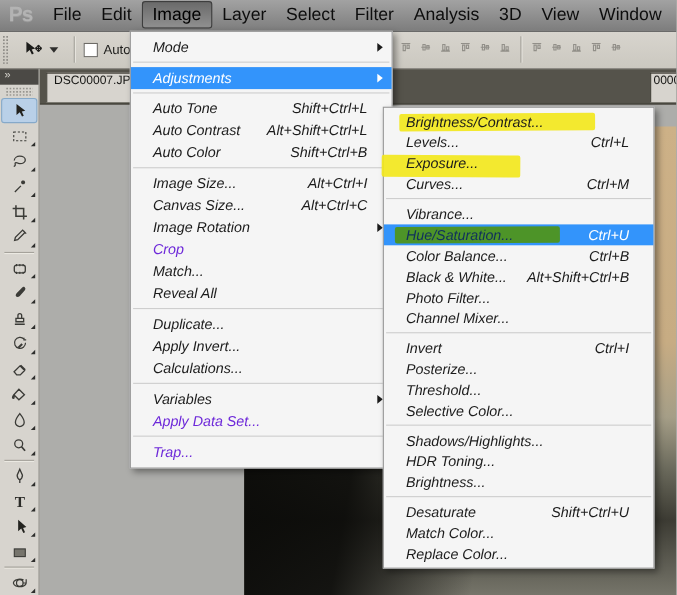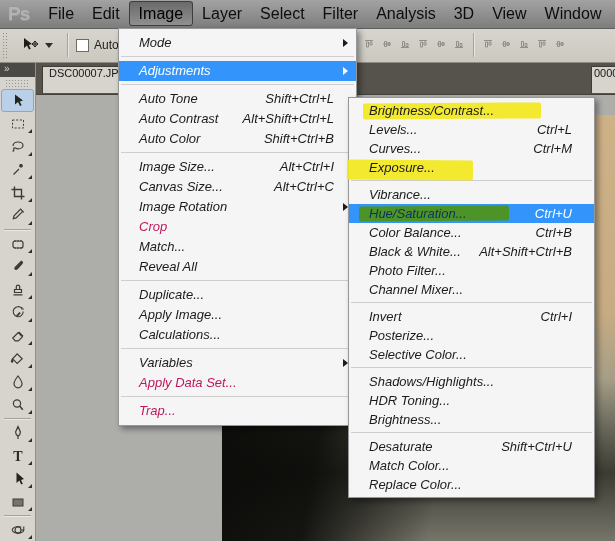--- a/index.html
+++ b/index.html
@@ -72,21 +72,21 @@
     white-space:nowrap;}
   .menu-image .mi{height:20px;line-height:20px;}
   .menu-adj .mi{height:19px;line-height:19px;}
   .mi .lbl{position:relative;z-index:2;}
   .mi .sc{margin-left:auto;position:relative;z-index:2;}
   .mi .arr{position:absolute;right:8px;top:50%;margin-top:-4px;width:0;height:0;
     border-top:4px solid transparent;border-bottom:4px solid transparent;
     border-left:5px solid #1b1b1b;z-index:2;}
   .mi.sel{background:#3394FB;color:#fff;text-align:center;}
   .mi.sel .arr{border-left-color:#fff;}
-  .mi.dis{color:#be185d;}
+  .mi.dis{color:#6d28d9;}
   .msep{height:1px;background:#CECECE;margin:3px 2px 4px 2px;}
   .mark{position:absolute;z-index:1;border-radius:2px;}
   .mark.m-bc{left:14px;top:2px;width:178px;height:16px;background:#F2E71D;
     transform:rotate(-.4deg);opacity:.92;}
   .mark.m-exp{left:-2px;top:2px;width:126px;height:20px;background:#F2E71D;
     transform:rotate(.4deg);opacity:.92;}
   .mark.m-hue{left:10px;top:2px;width:150px;height:15px;background:#4F941C;
     transform:rotate(-.3deg);opacity:.95;}
   .mi.hue-marked .lbl{color:#10305C;}
 </style>
@@ -335,21 +335,21 @@
       <span class="lbl">Match...</span>
     </div>
     <div class="mi">
       <span class="lbl">Reveal All</span>
     </div>
     <div class="msep"></div>
     <div class="mi">
       <span class="lbl">Duplicate...</span>
     </div>
     <div class="mi">
-      <span class="lbl">Apply Image...</span>
+      <span class="lbl">Apply Invert...</span>
     </div>
     <div class="mi">
       <span class="lbl">Calculations...</span>
     </div>
     <div class="msep"></div>
     <div class="mi">
       <span class="lbl">Variables</span>
       <span class="arr"></span>
     </div>
     <div class="mi dis">
@@ -364,26 +364,26 @@
 <div class="menu menu-adj" id="menu-adj">
     <div class="mi">
       <i class="mark m-bc"></i>
       <span class="lbl">Brightness/Contrast...</span>
     </div>
     <div class="mi">
       <span class="lbl">Levels...</span>
       <span class="sc">Ctrl+L</span>
     </div>
     <div class="mi">
+      <i class="mark m-exp"></i>
+      <span class="lbl">Exposure...</span>
+    </div>
+    <div class="mi">
       <span class="lbl">Curves...</span>
       <span class="sc">Ctrl+M</span>
-    </div>
-    <div class="mi">
-      <i class="mark m-exp"></i>
-      <span class="lbl">Exposure...</span>
     </div>
     <div class="msep"></div>
     <div class="mi">
       <span class="lbl">Vibrance...</span>
     </div>
     <div class="mi sel hue-marked">
       <i class="mark m-hue"></i>
       <span class="lbl">Hue/Saturation...</span>
       <span class="sc">Ctrl+U</span>
     </div>
@@ -403,20 +403,23 @@
     </div>
     <div class="msep"></div>
     <div class="mi">
       <span class="lbl">Invert</span>
       <span class="sc">Ctrl+I</span>
     </div>
     <div class="mi">
       <span class="lbl">Posterize...</span>
     </div>
     <div class="mi">
+      <span class="lbl">Threshold...</span>
+    </div>
+    <div class="mi">
       <span class="lbl">Selective Color...</span>
     </div>
     <div class="msep"></div>
     <div class="mi">
       <span class="lbl">Shadows/Highlights...</span>
     </div>
     <div class="mi">
       <span class="lbl">HDR Toning...</span>
     </div>
     <div class="mi">

